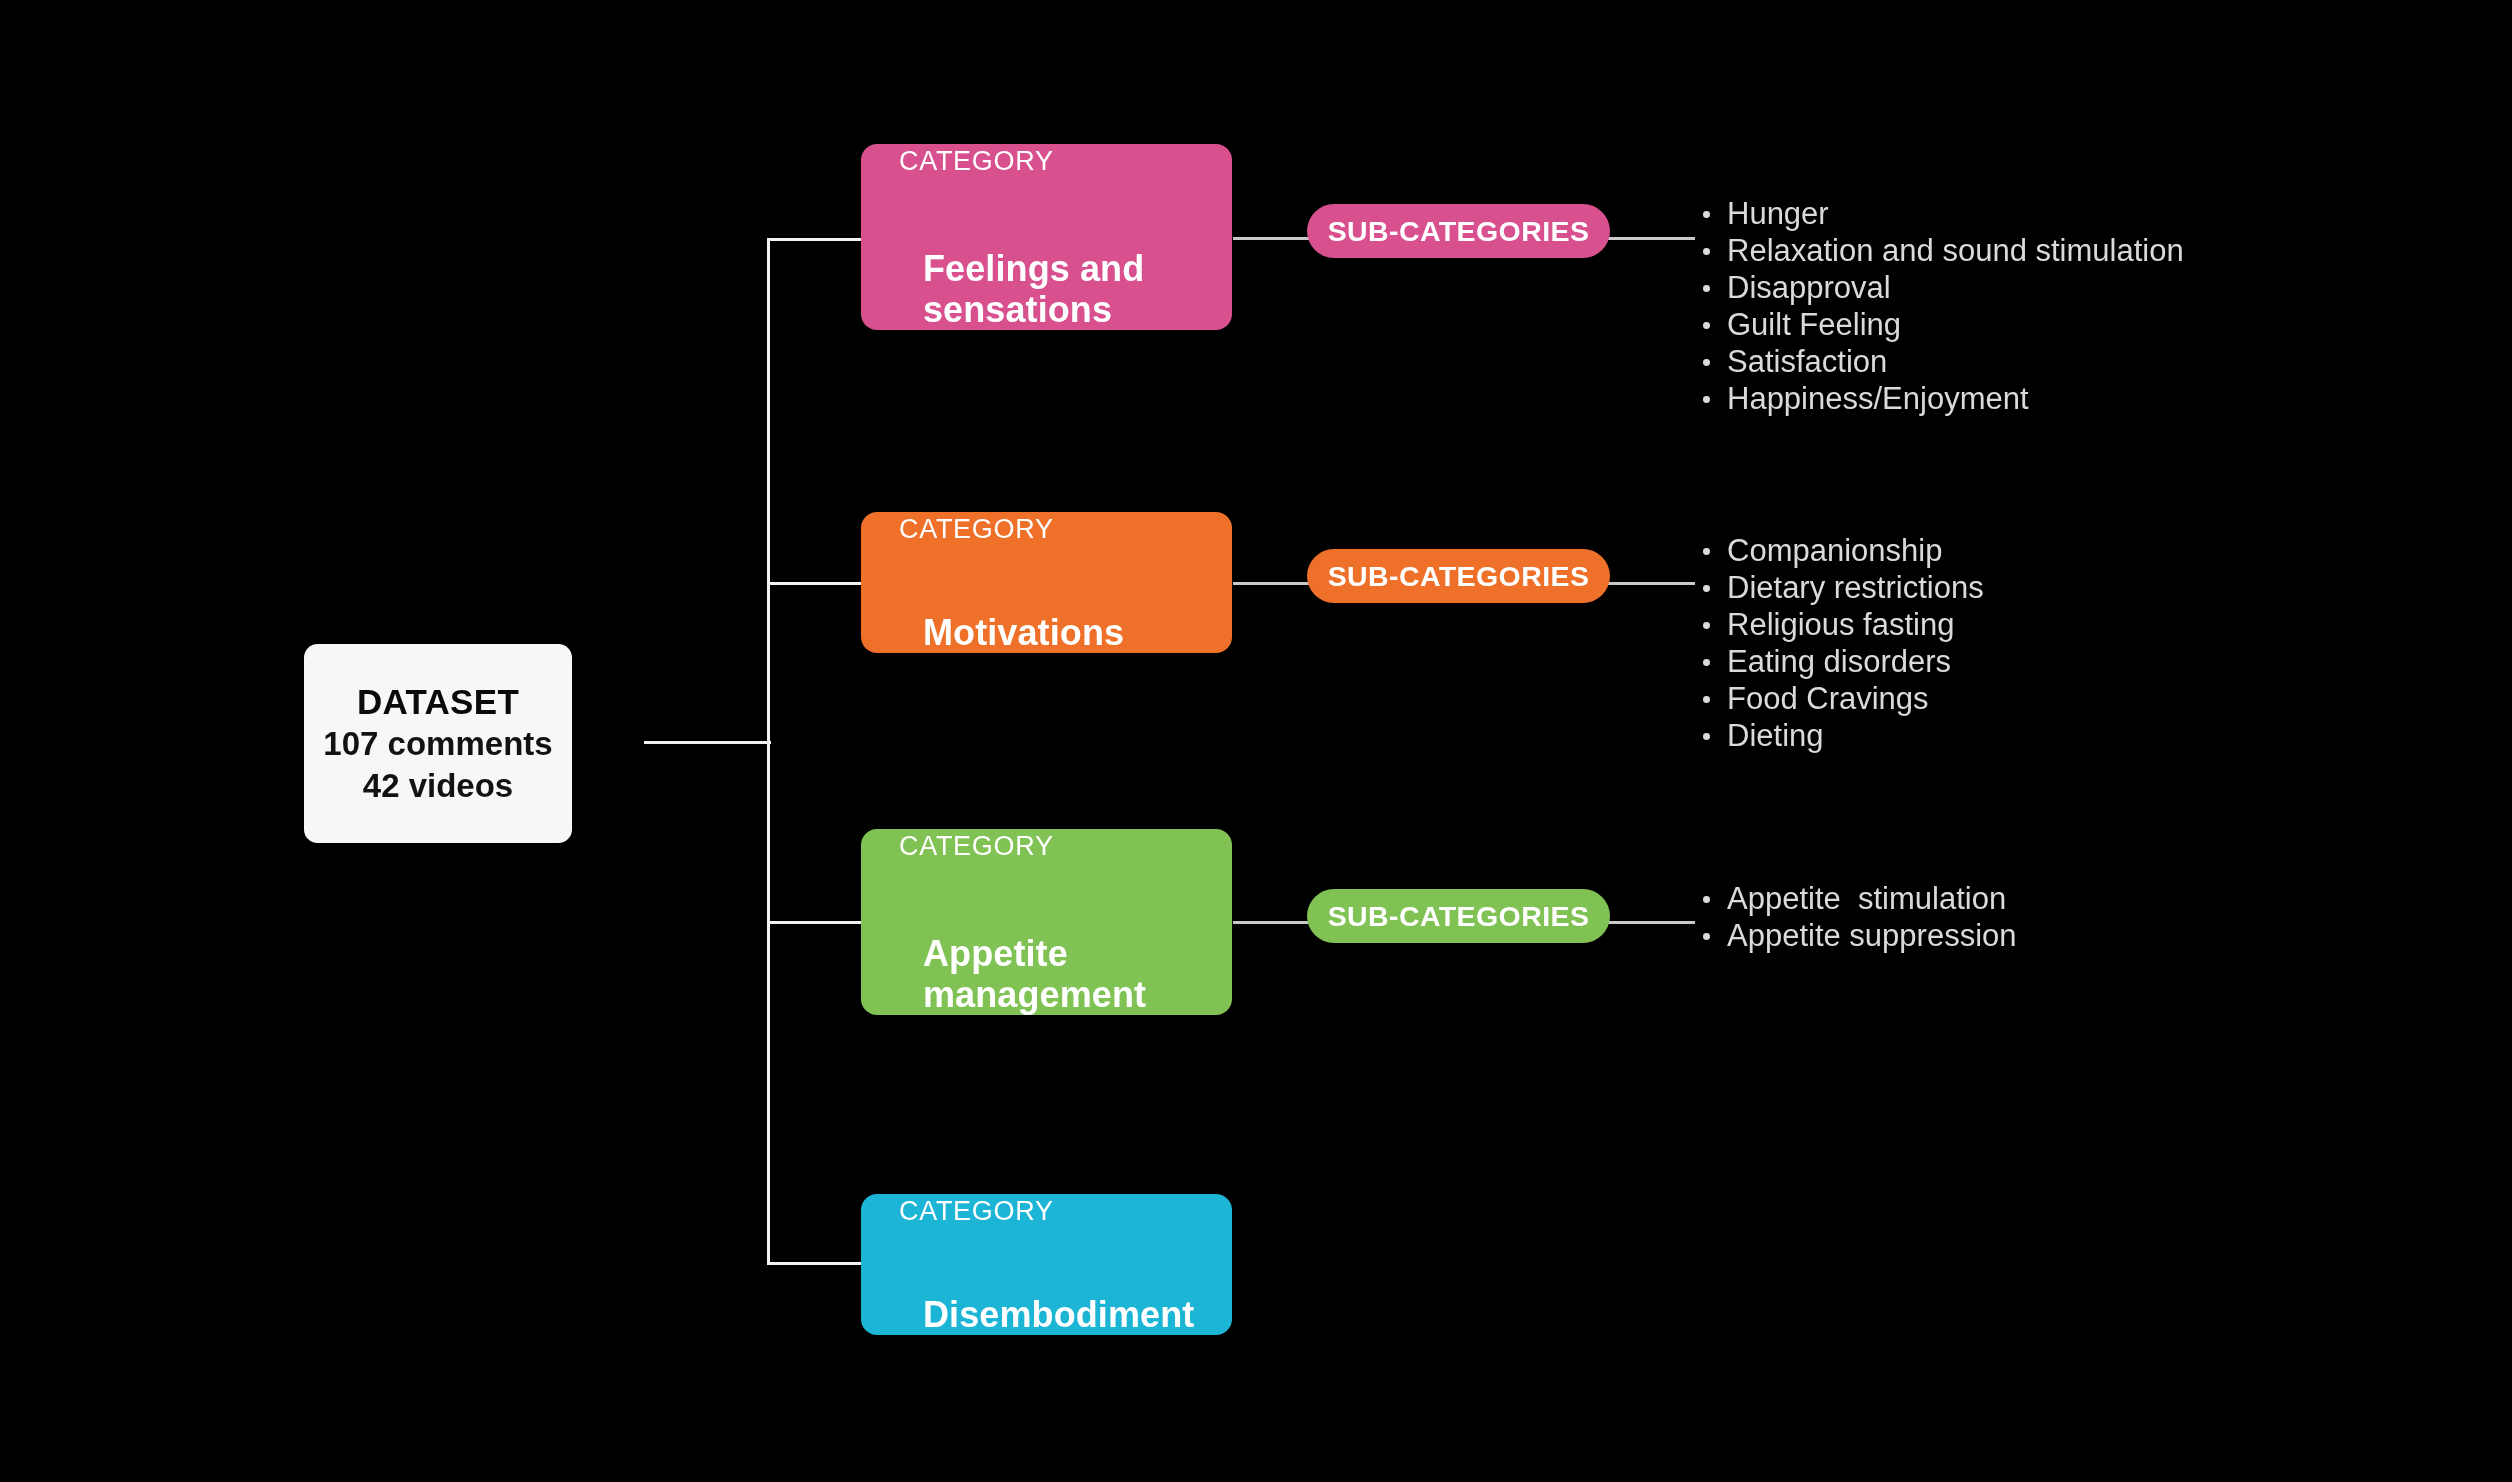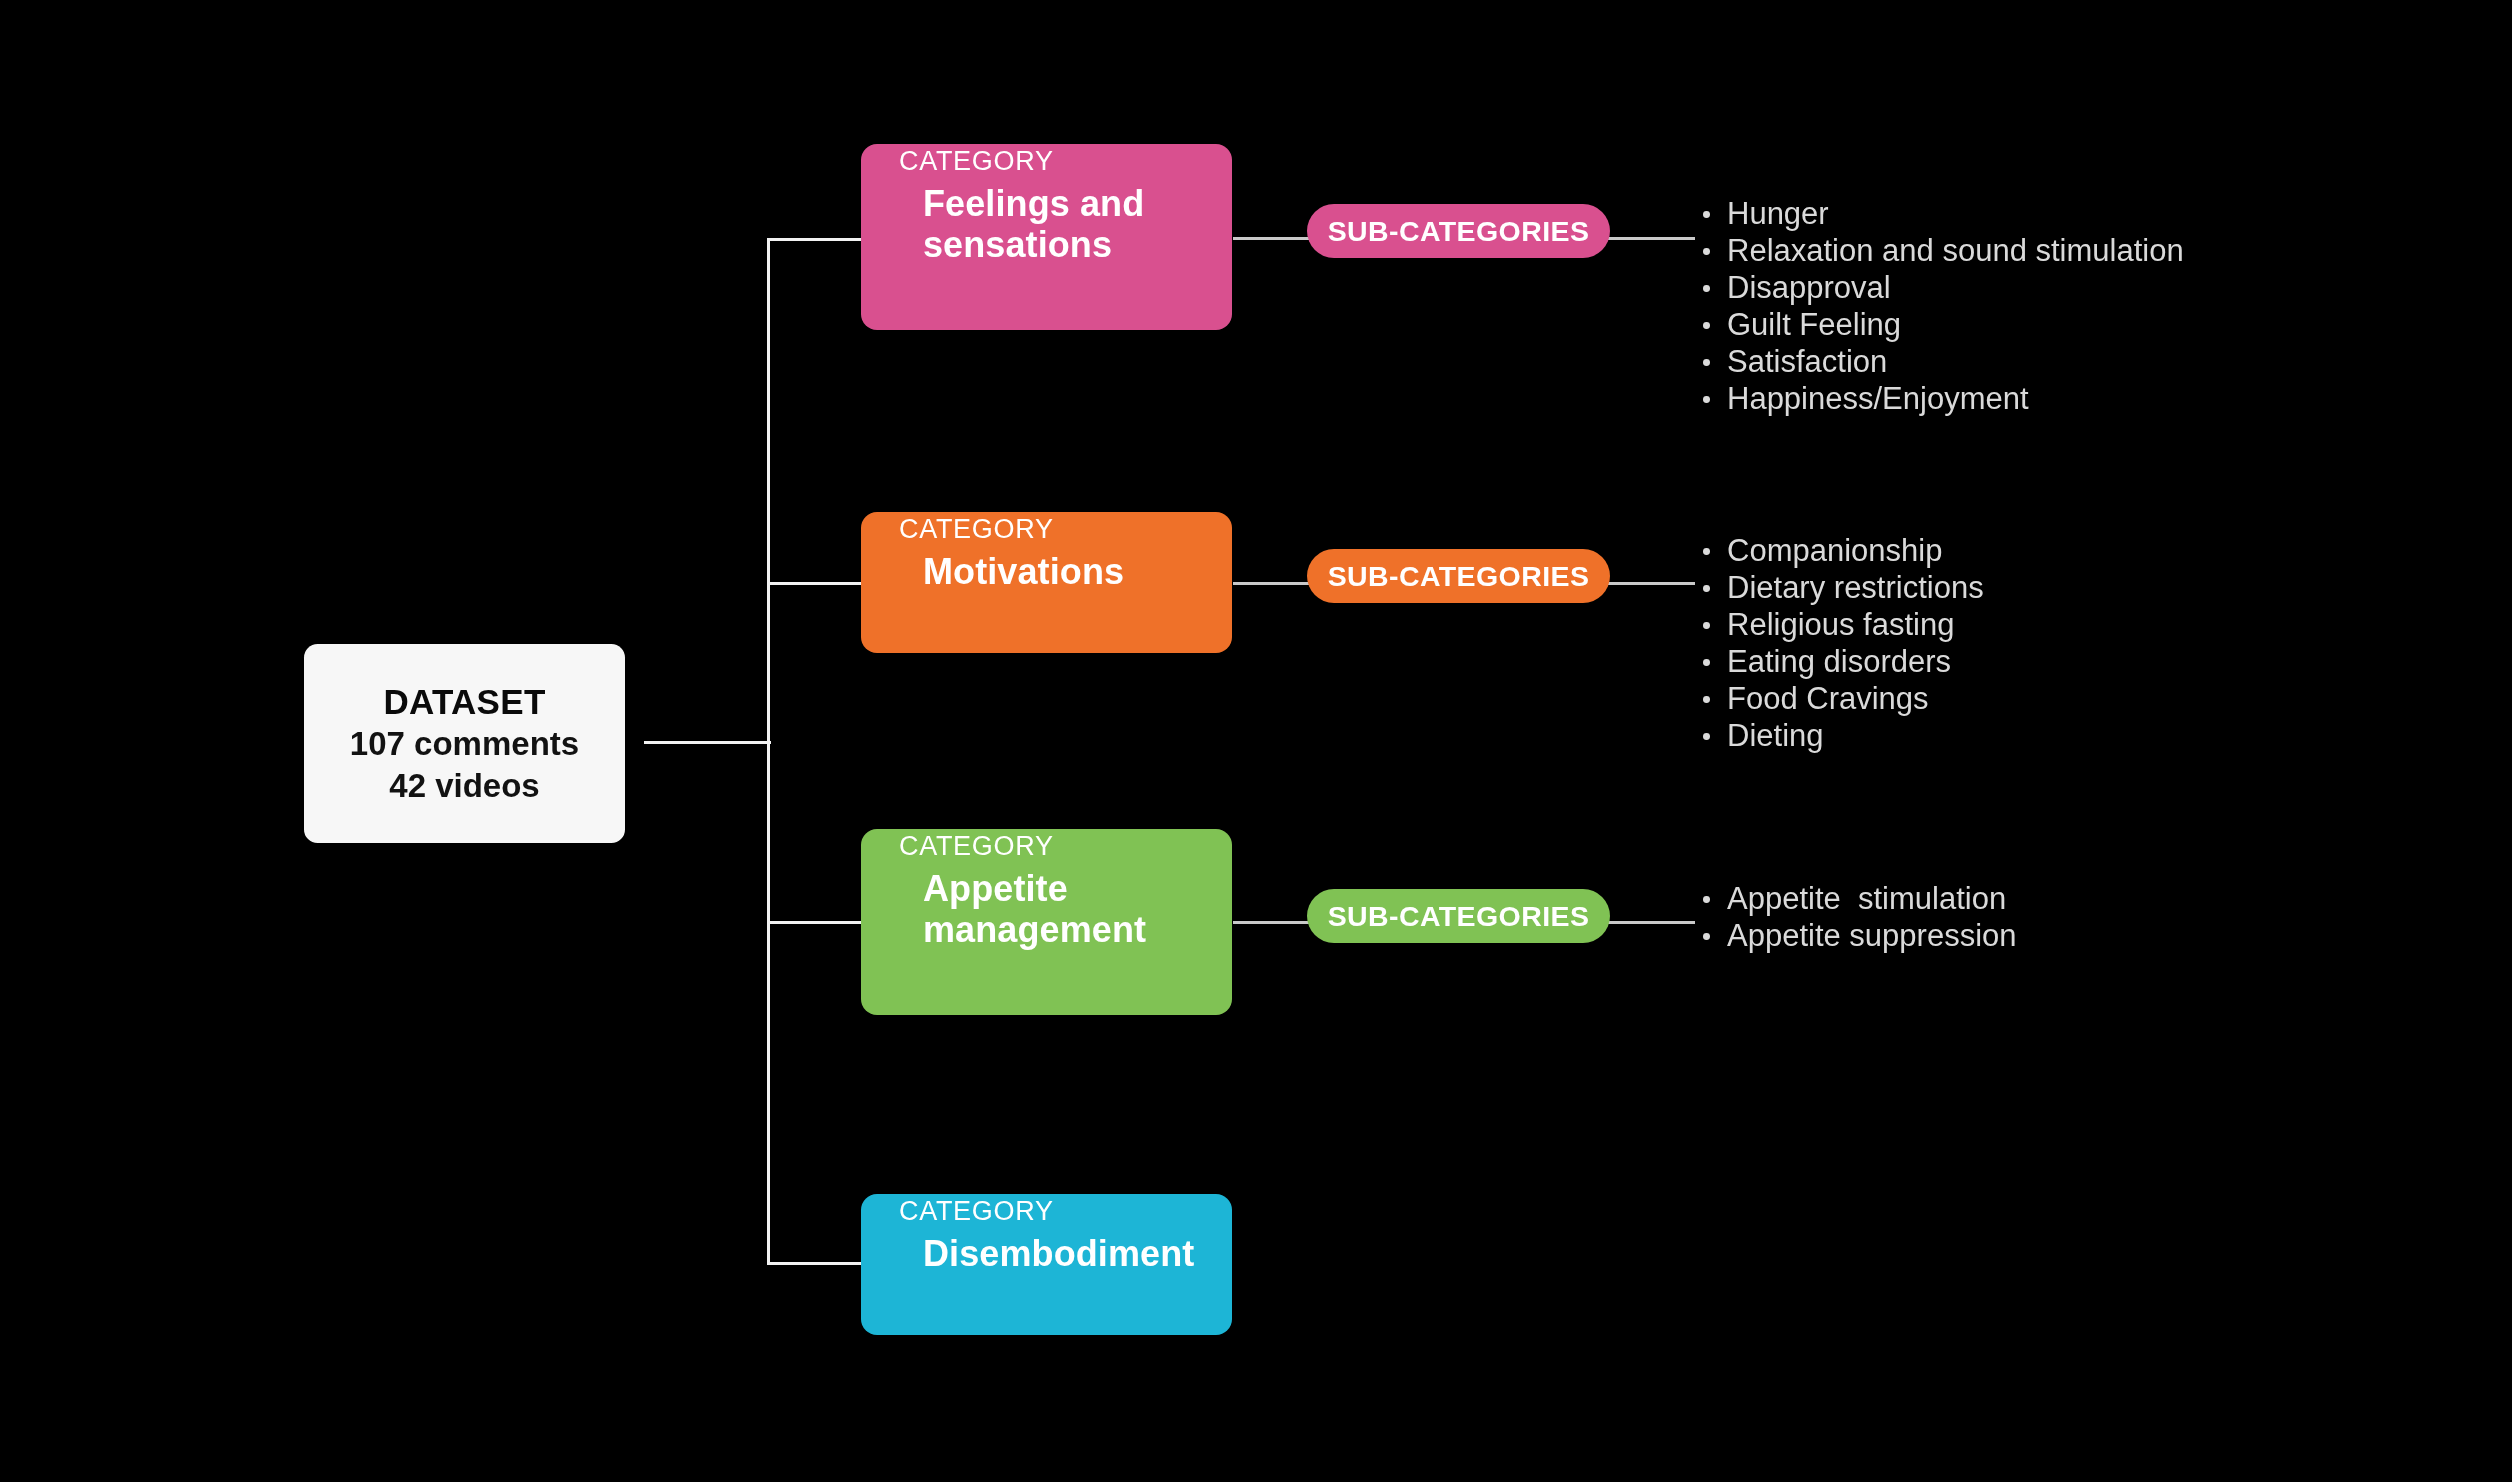--- a/index.html
+++ b/index.html
@@ -27,21 +27,21 @@
   .line-dim {
     position: absolute;
     background: #c9c9c9;
   }
 
   
   #dataset-node {
     position: absolute;
     left: 304px;
     top: 644px;
-    width: 321px;
+    width: 268px;
     height: 199px;
     background: #f7f7f7;
     border-radius: 13.6px;
     display: flex;
     flex-direction: column;
     align-items: center;
     justify-content: center;
     box-sizing: border-box;
     padding: 0 12.4px;
   }
@@ -63,21 +63,21 @@
 
   
   .cat-card {
     position: absolute;
     left: 861px;
     width: 371px;
     border-radius: 16px;
     box-sizing: border-box;
     display: flex;
     flex-direction: column;
-    justify-content: flex-start;
+    justify-content: space-between;
     padding: 0 0 0 38px;
   }
   .cat-kicker {
     color: #ffffff;
     font-size: 27px;
     font-weight: 400;
     letter-spacing: 0.7px;
     line-height: 1.3;
     margin-bottom: 3.7px;
   }

